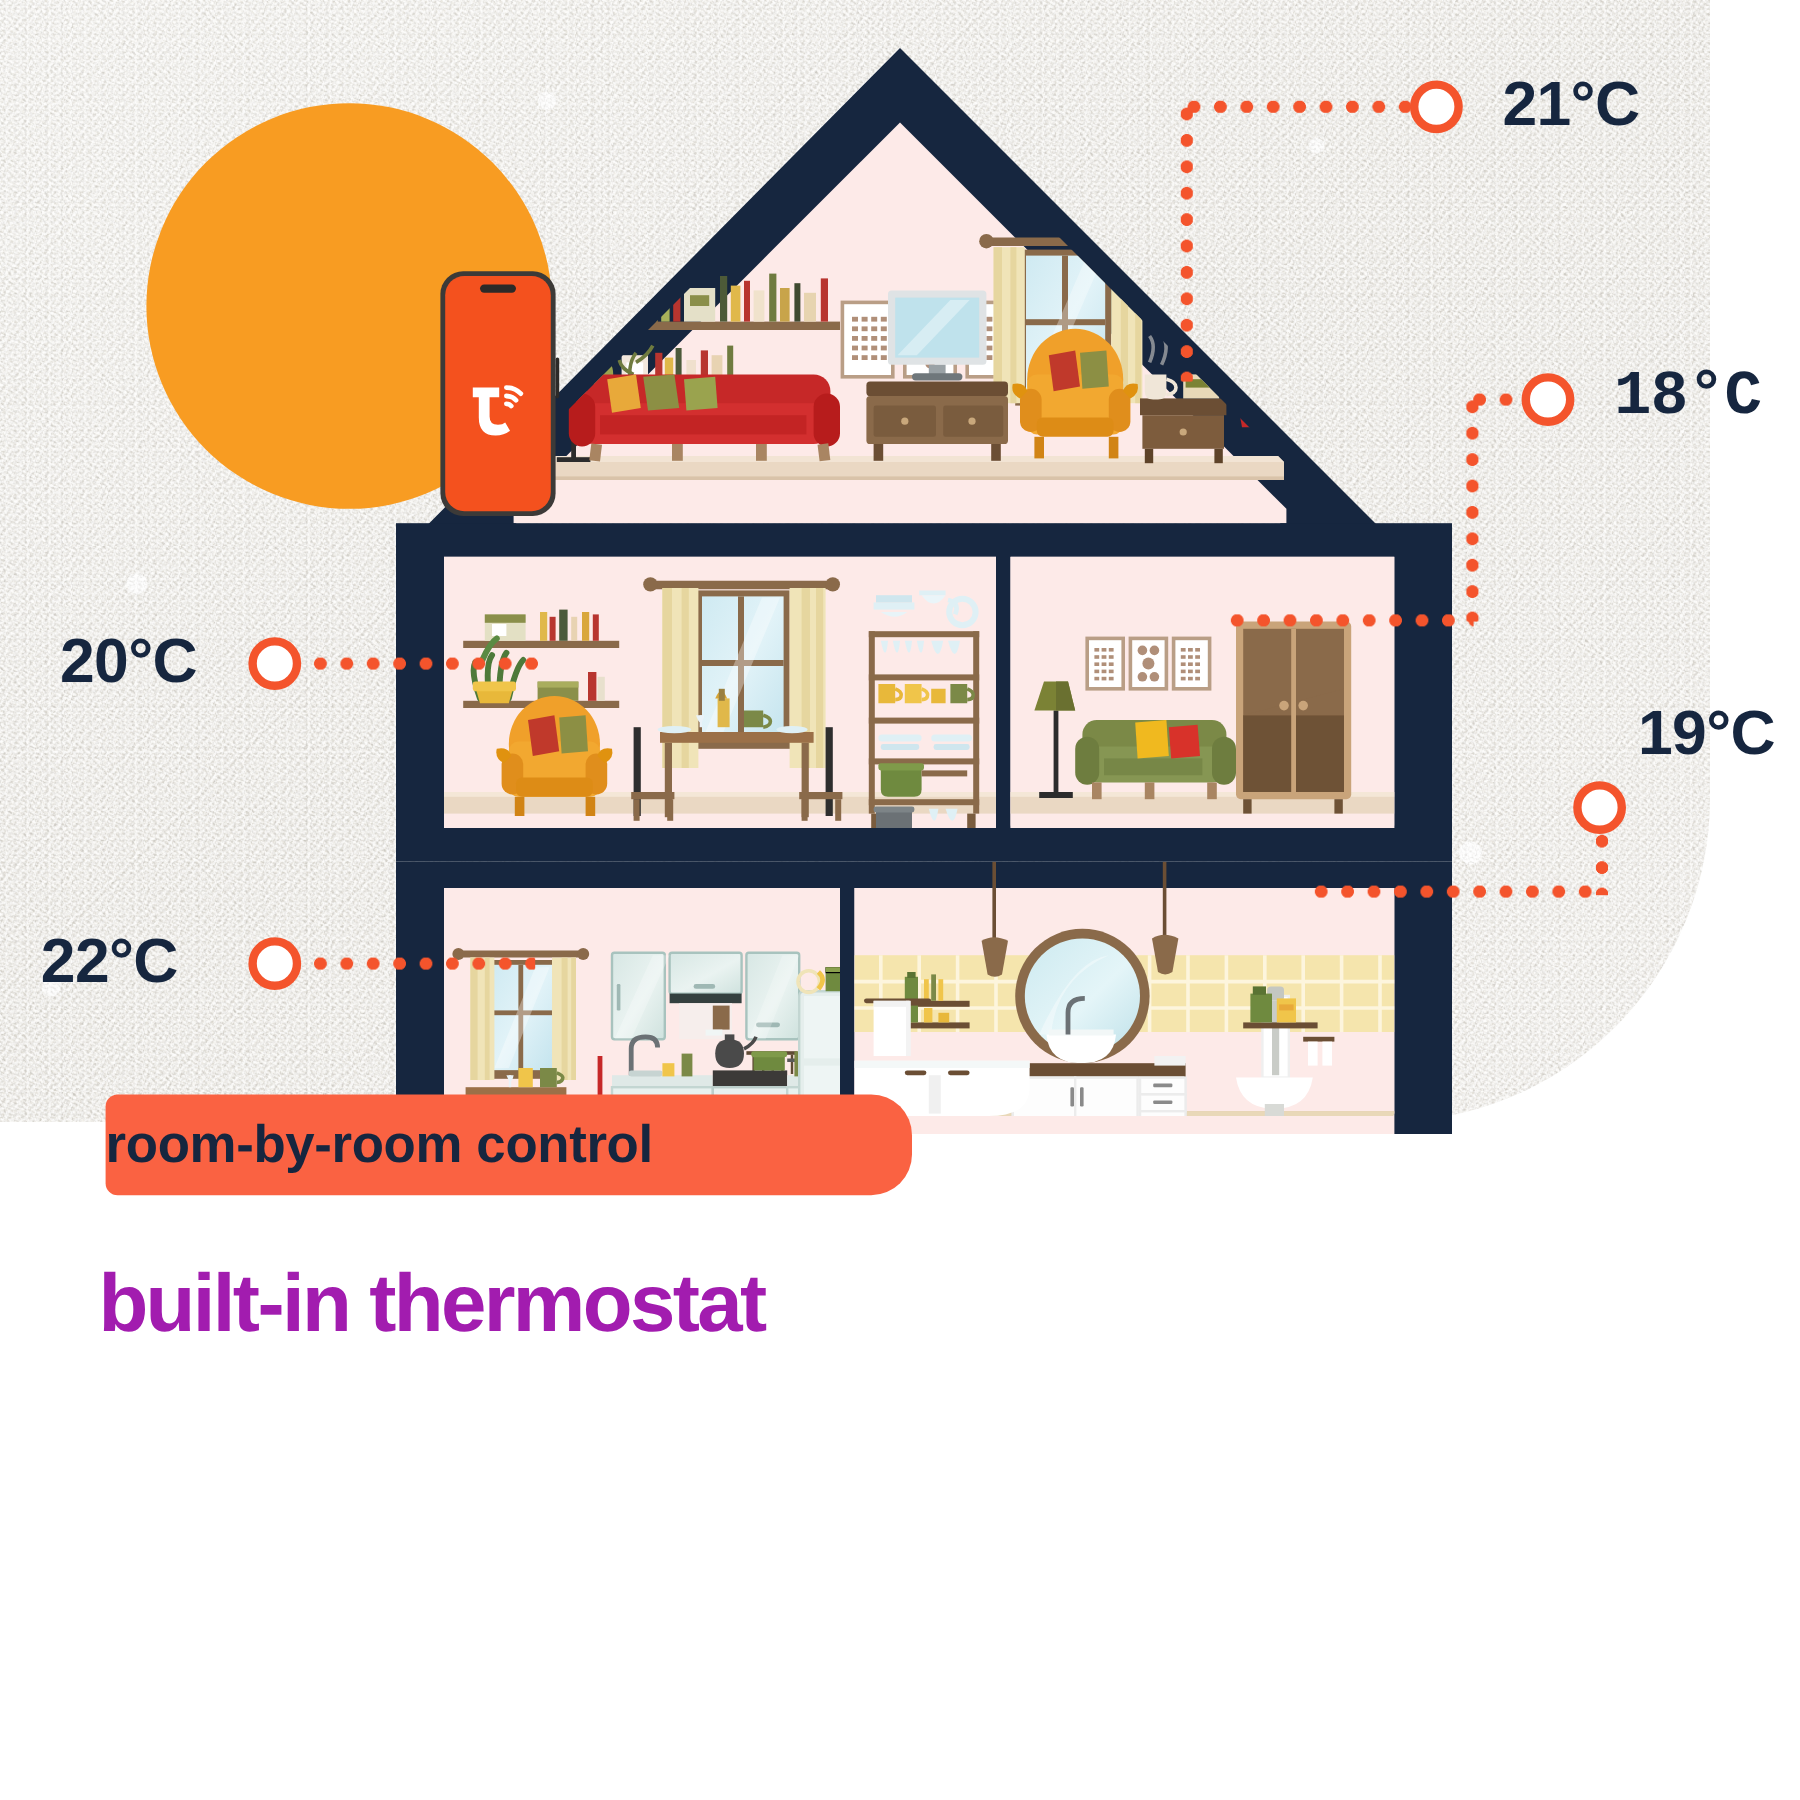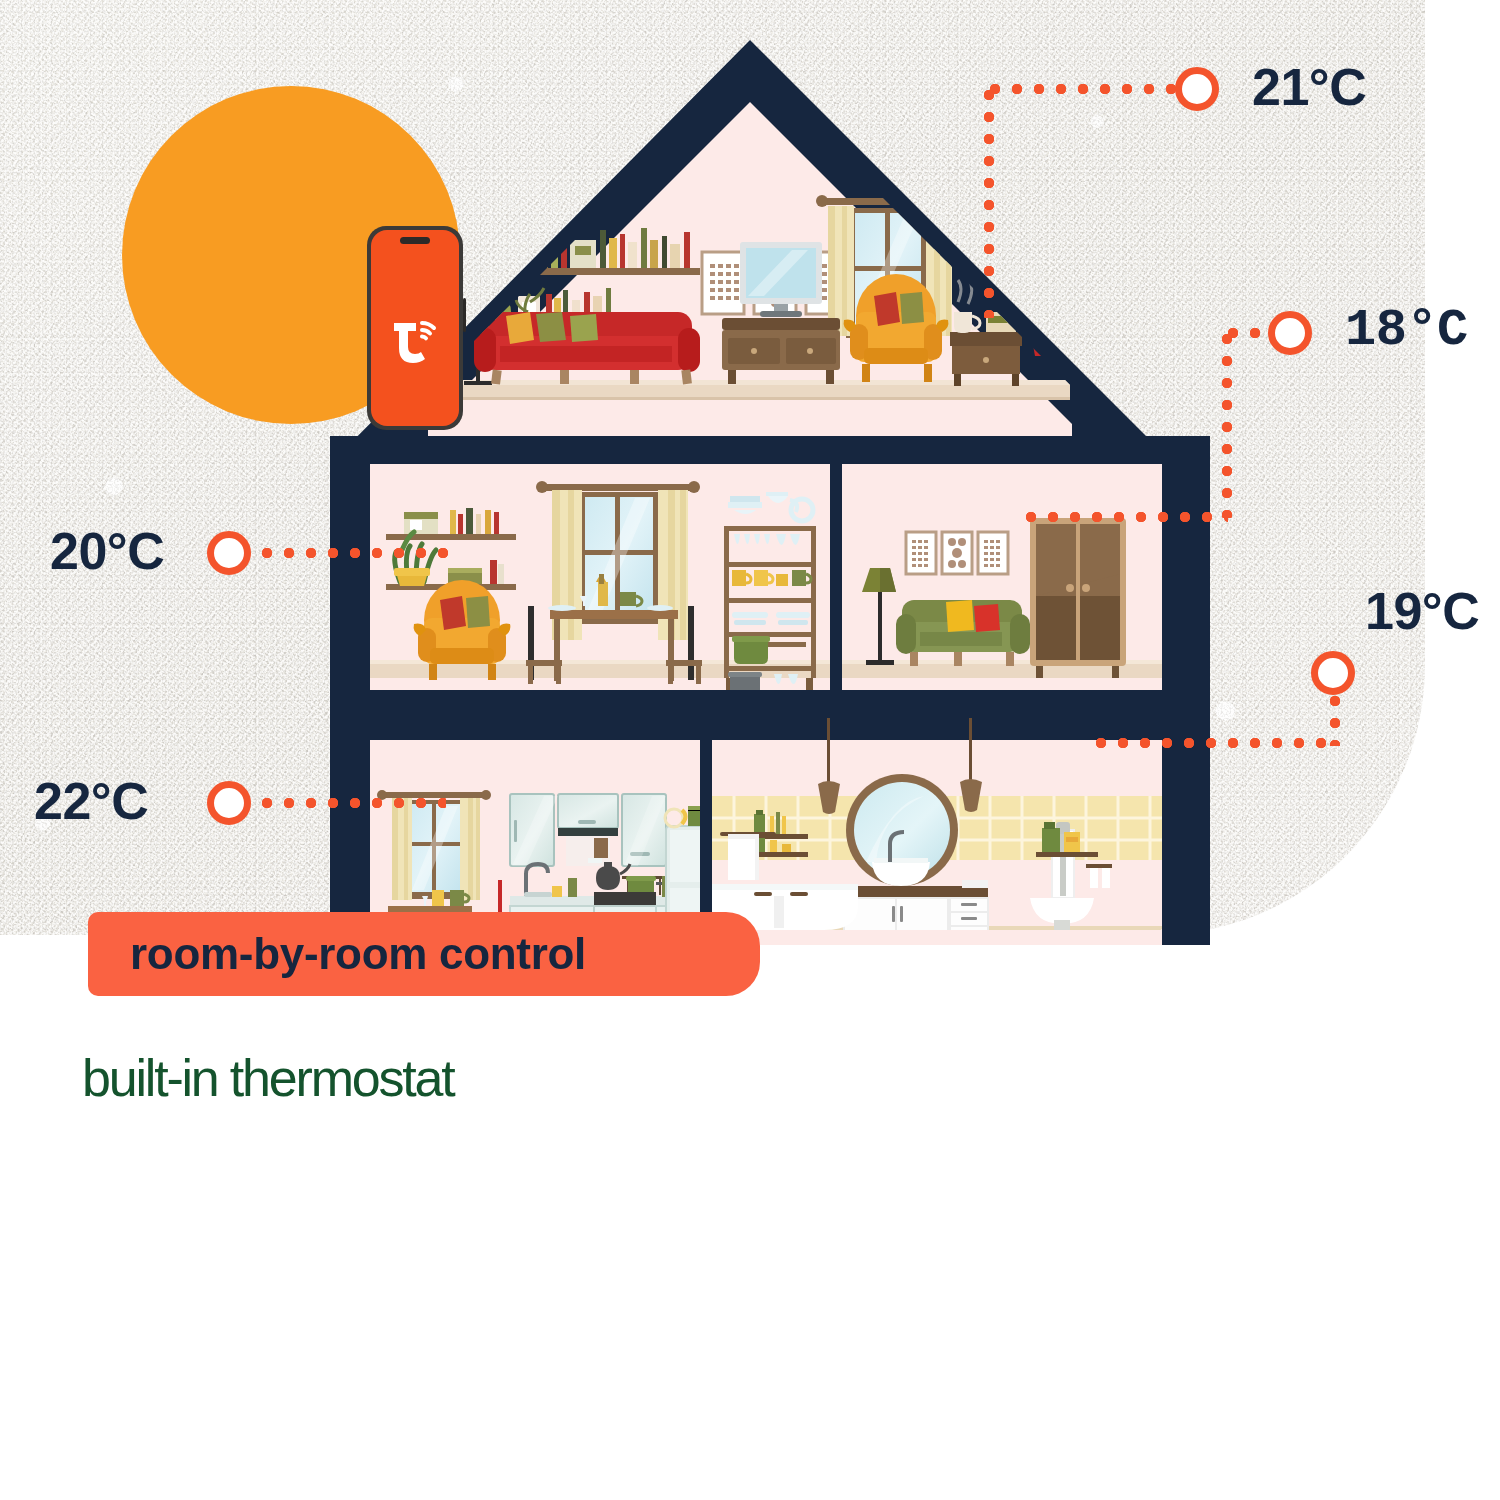--- a/index.html
+++ b/index.html
@@ -100,30 +100,30 @@
   .dot-v{
     position:absolute; width:10px;
     background-image:radial-gradient(circle, #f4542c 0 5px, rgba(0,0,0,0) 5.5px);
     background-size:10px 22px; background-repeat:repeat-y;
   }
 
   
   .badge{
     position:absolute; left:88px; top:912px; width:672px; height:84px;
     background:#fa6242; border-radius:10px 34px 34px 10px;
-    display:flex; align-items:center; padding-left:42px;
+    display:flex; align-items:center; 
   }
   .badge-text{
     color:#16263f; font-weight:bold; font-size:44px; letter-spacing:-.3px;
   }
 
   
   .headline{
     position:absolute; left:82px; top:1052px;
-    color:#14532d; font-weight:normal; font-size:52px; letter-spacing:-2.2px;
+    color:#a21caf; font-weight:bold; font-size:68px; letter-spacing:-2.2px;
     line-height:1;
   }
   .body-copy{
     position:absolute; left:80px; top:1162px; width:1350px;
     color:#16263f; font-size:53px; line-height:1.16; letter-spacing:-1.1px;
   }
   .body-copy b{ font-weight:bold; }
 </style>
 </head>
 <body>

